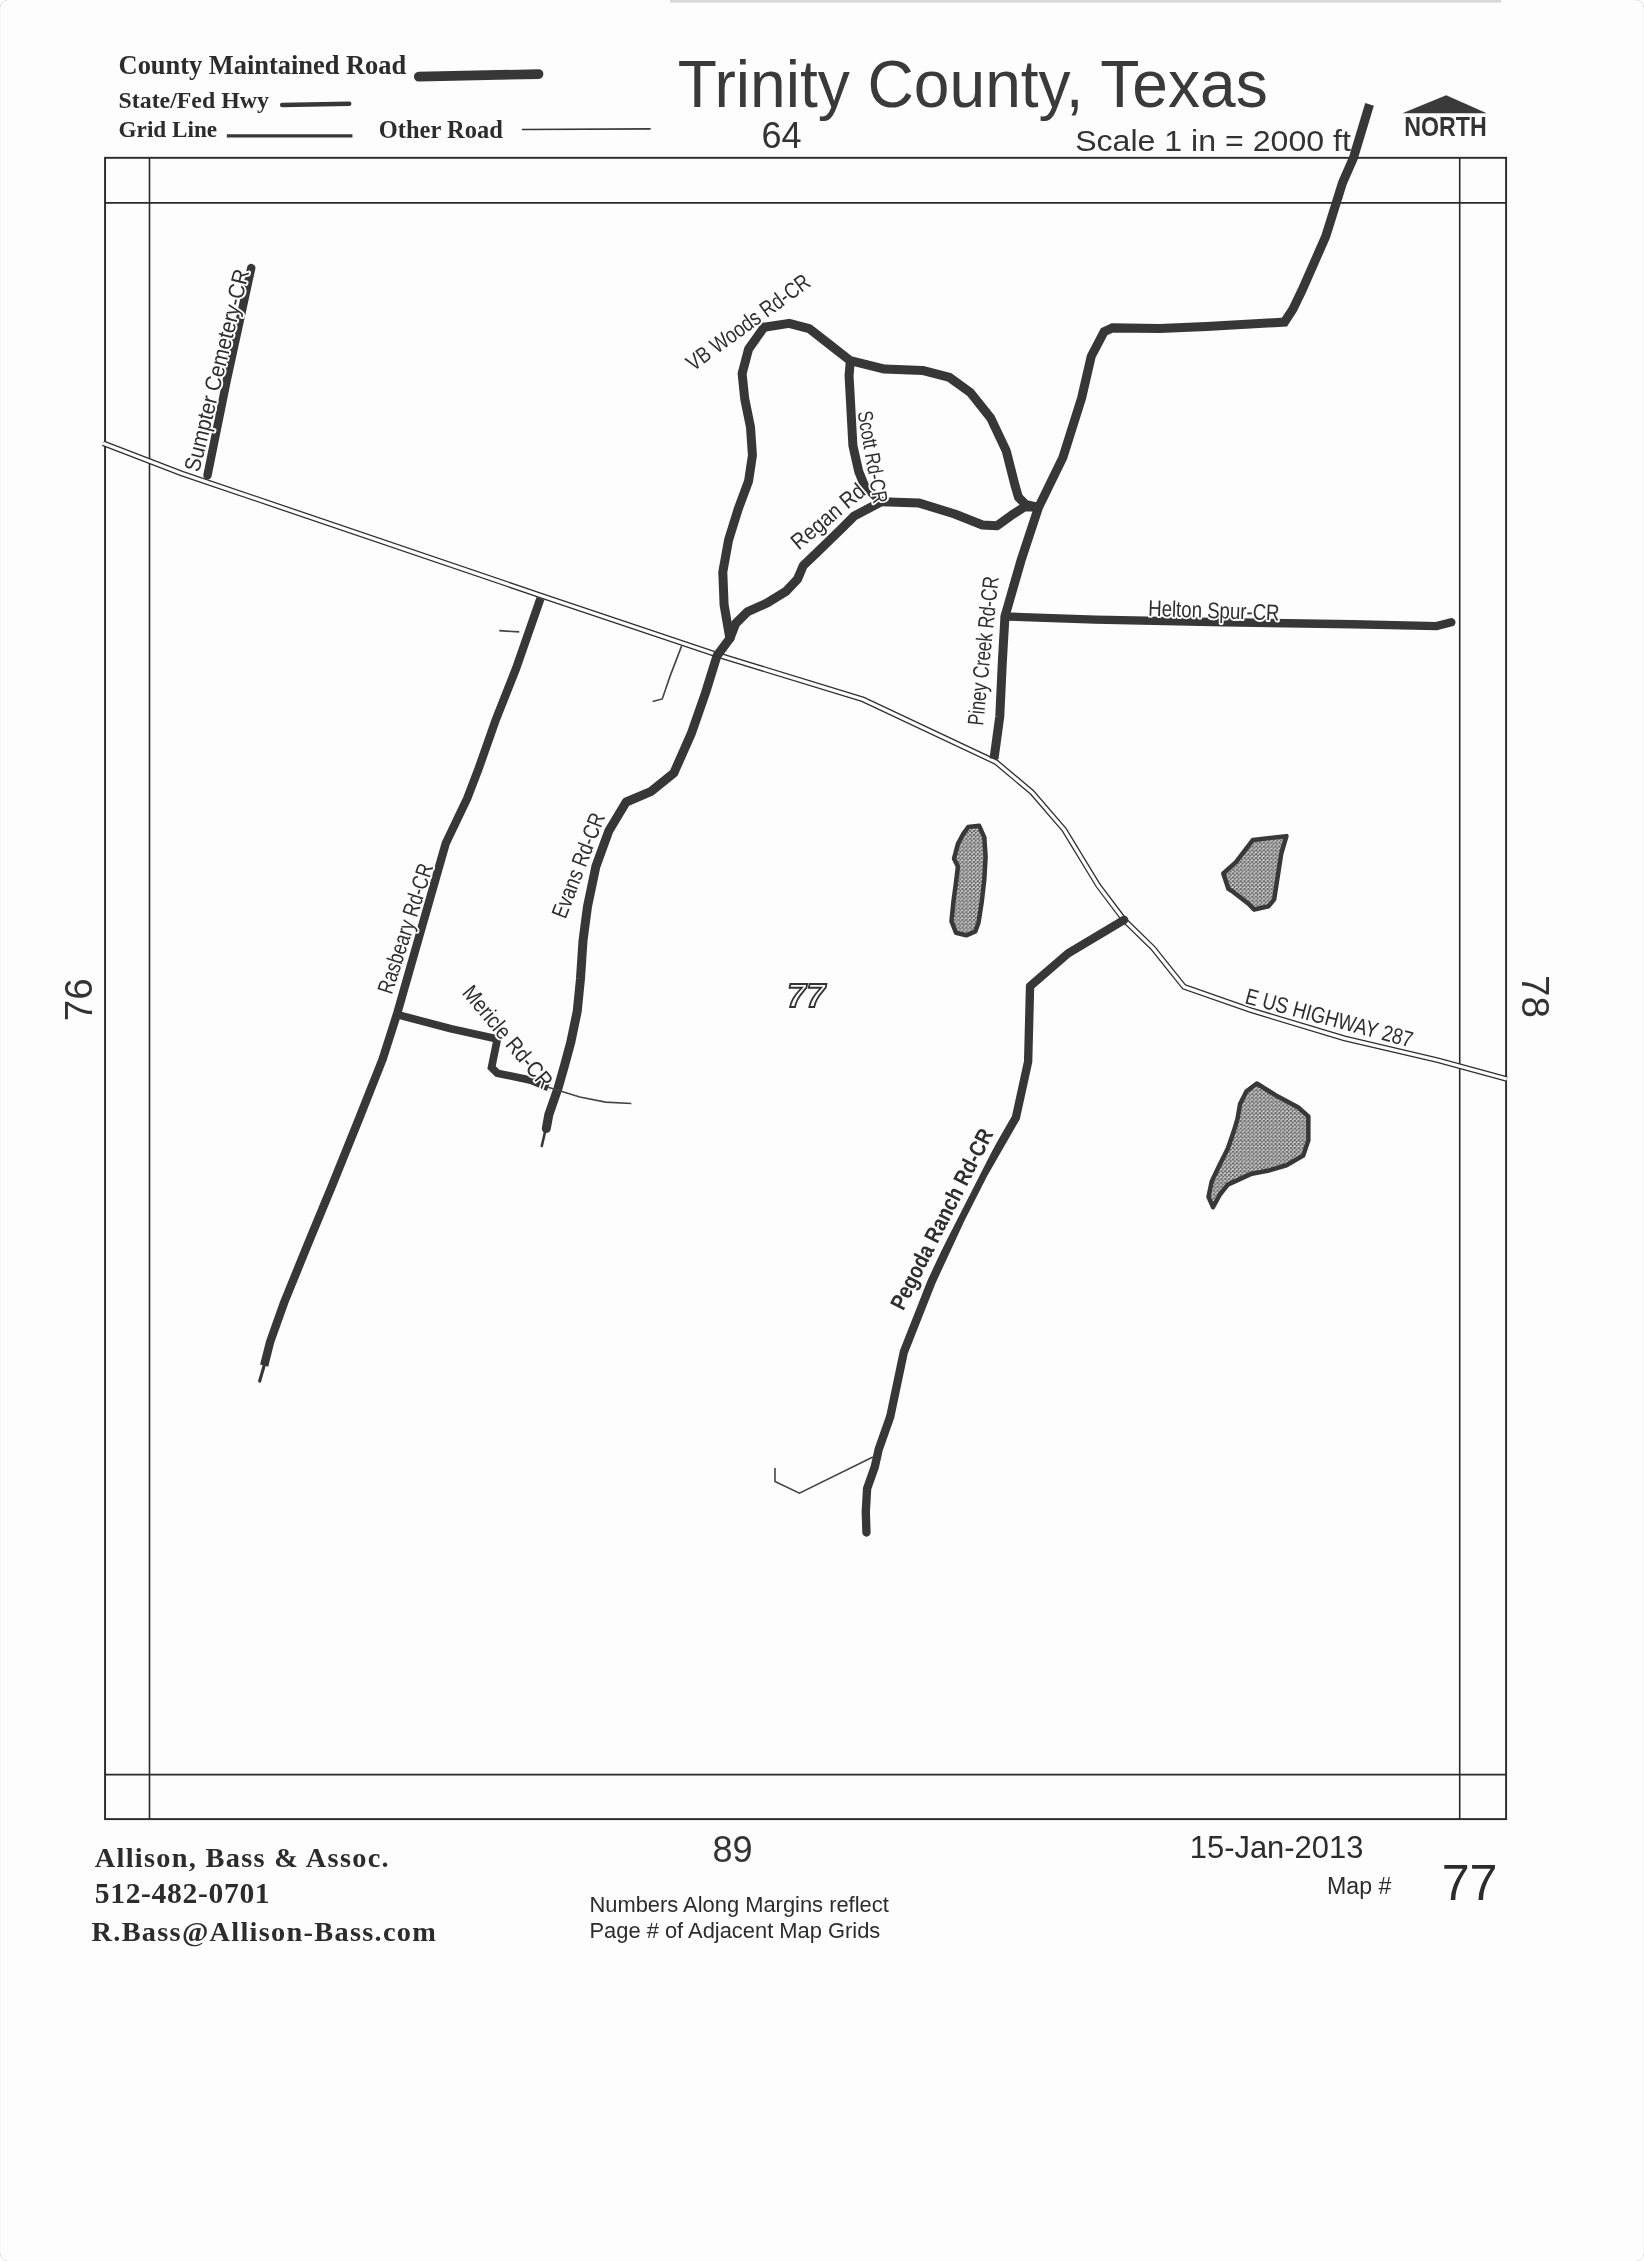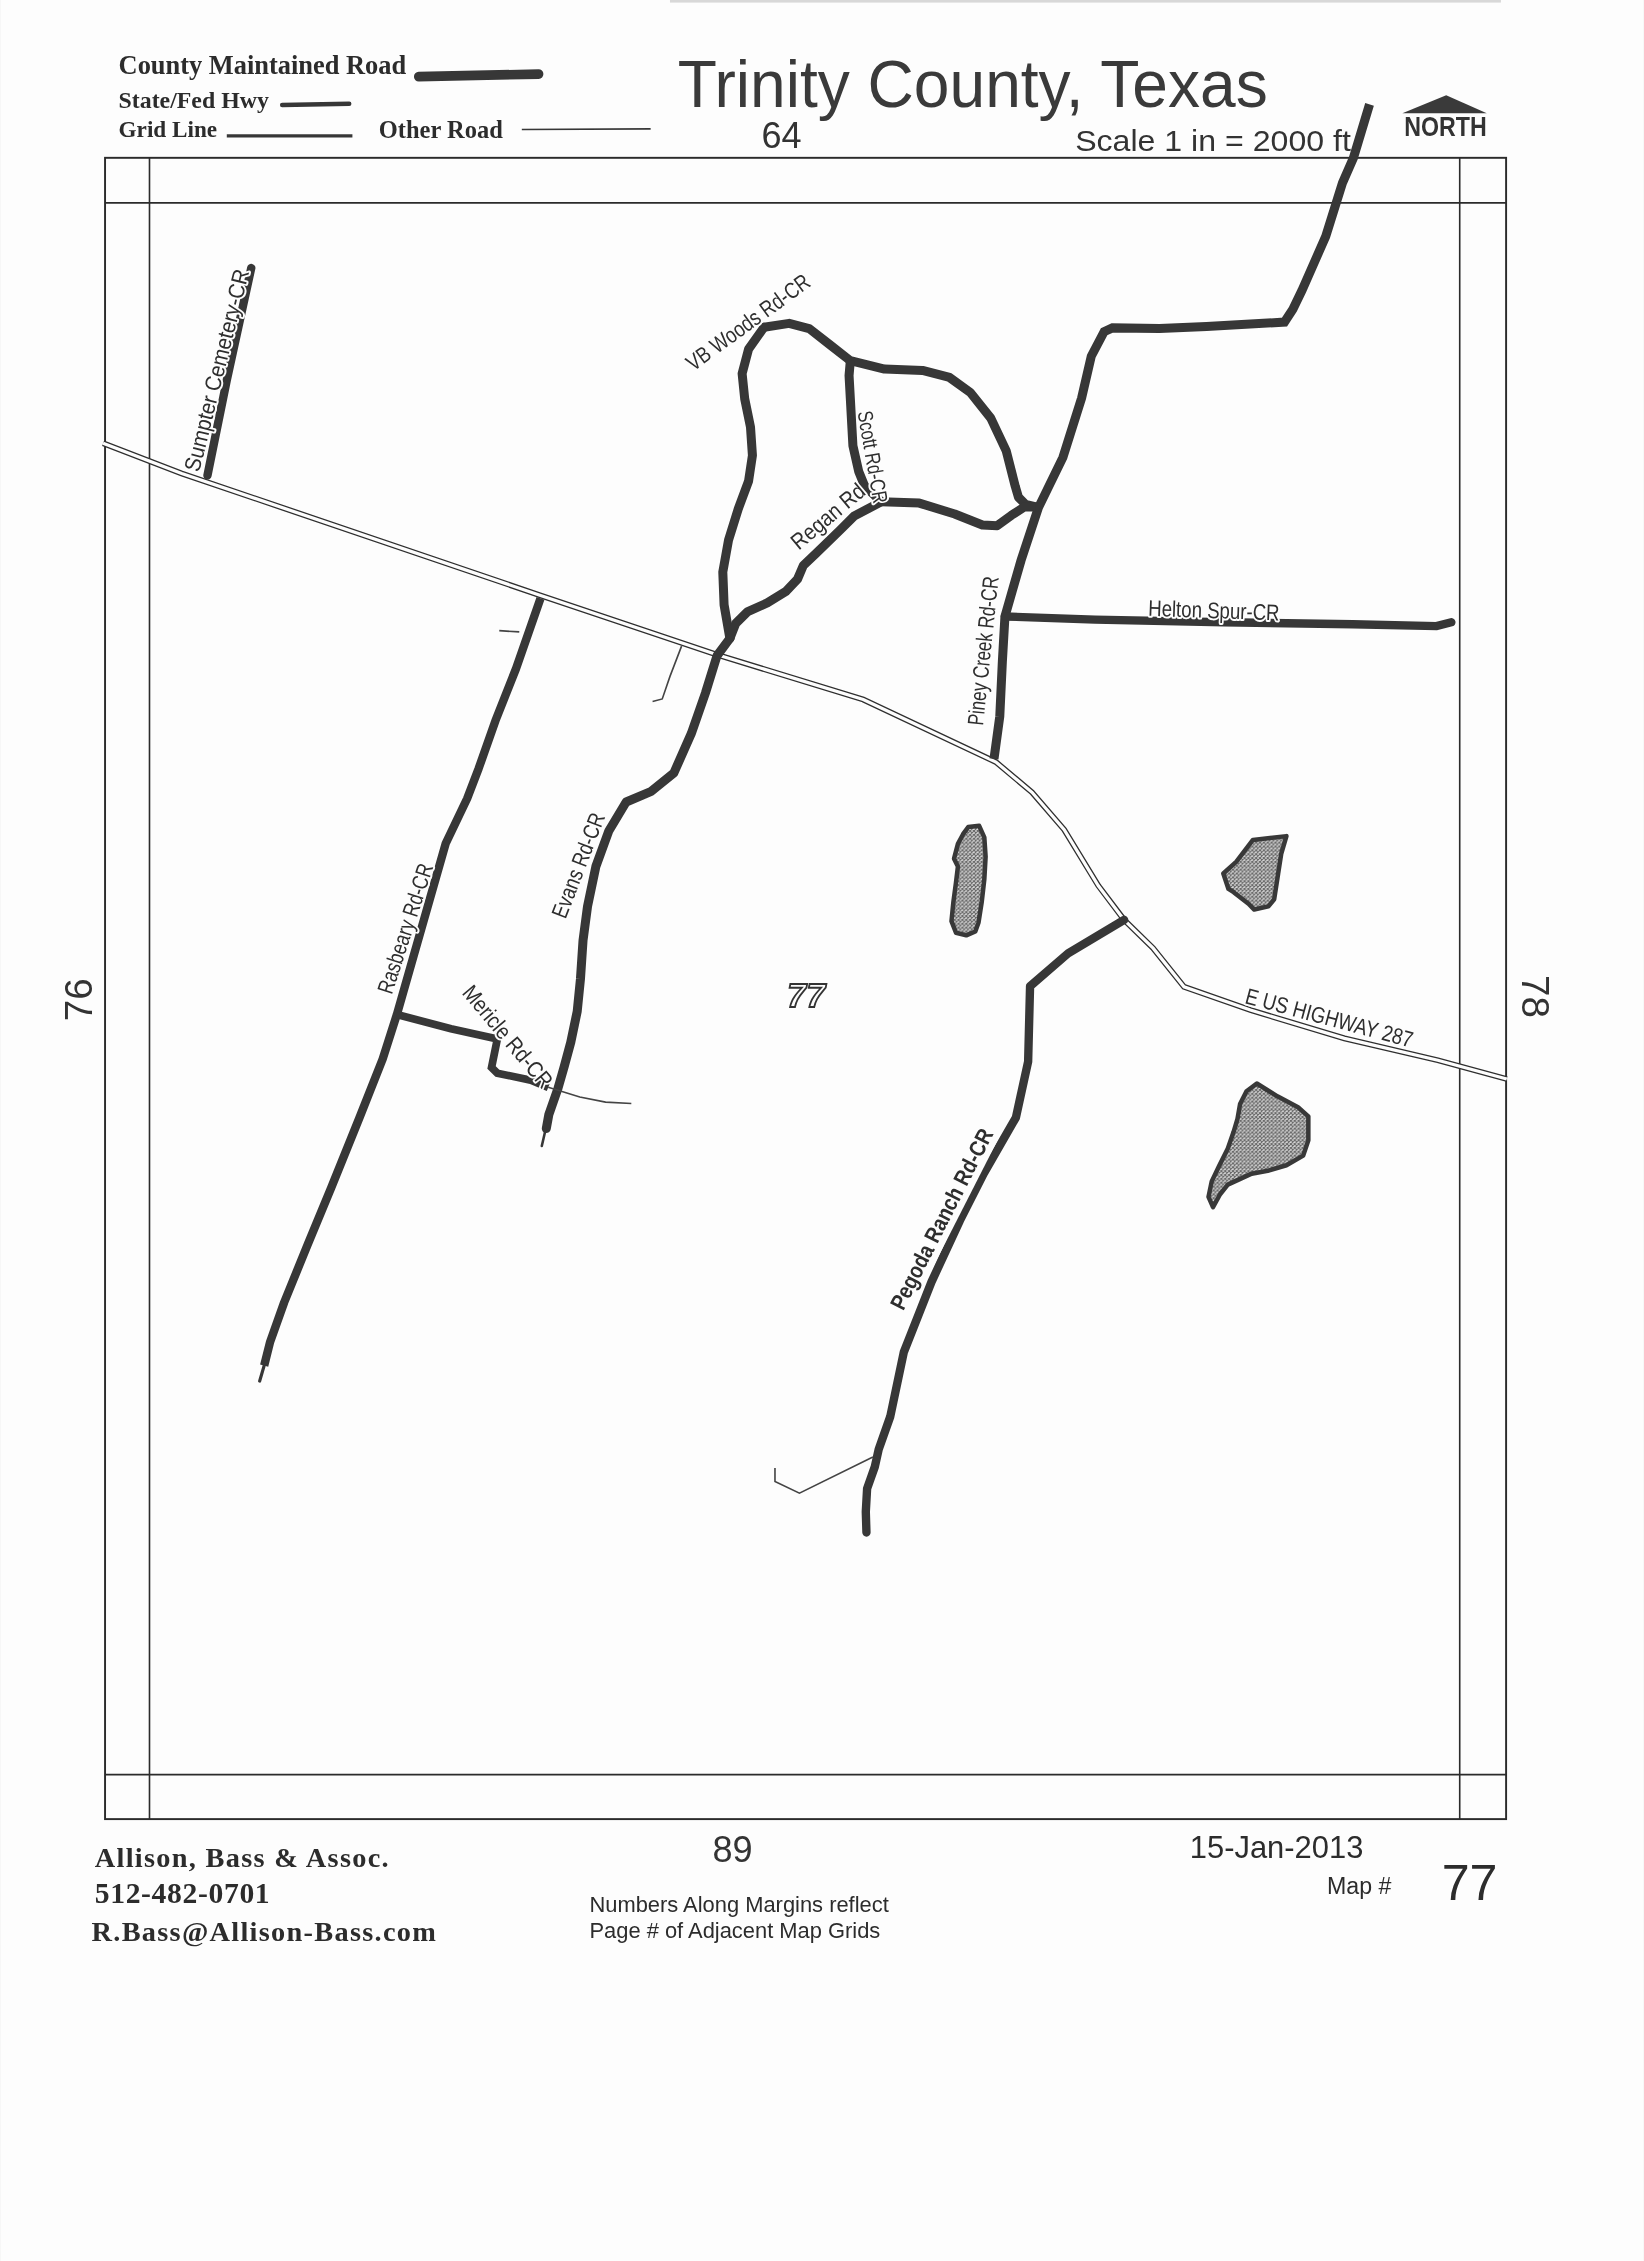--- a/index.html
+++ b/index.html
@@ -1,17 +1,17 @@
 <!DOCTYPE html>
 <html style="font-size:10.3px"><head>
 <meta charset="utf-8">
 <style>
   html,body{margin:0;padding:0;background:#ffffff;}
   .page{position:relative;width:1644px;height:2261px;background:#0ea5e9;overflow:hidden;
-        font-family:"Liberation Sans", sans-serif;filter:grayscale(1);}
+        font-family:"Liberation Sans", sans-serif;filter:grayscale(1);border-radius:8px;}
   svg{position:absolute;top:0;left:0;}
   .ser{font-family:"Liberation Serif", serif;font-weight:bold;}
   .rl{paint-order:stroke;stroke:#fdfdfc;stroke-width:6px;stroke-linejoin:round;}
 </style>
 </head>
 <body>
 <div class="page">
 <svg width="1644" height="2261" viewBox="0 0 2552 3510" xmlns="http://www.w3.org/2000/svg">
 <defs>
   <pattern id="hatch" width="6" height="6" patternUnits="userSpaceOnUse">

